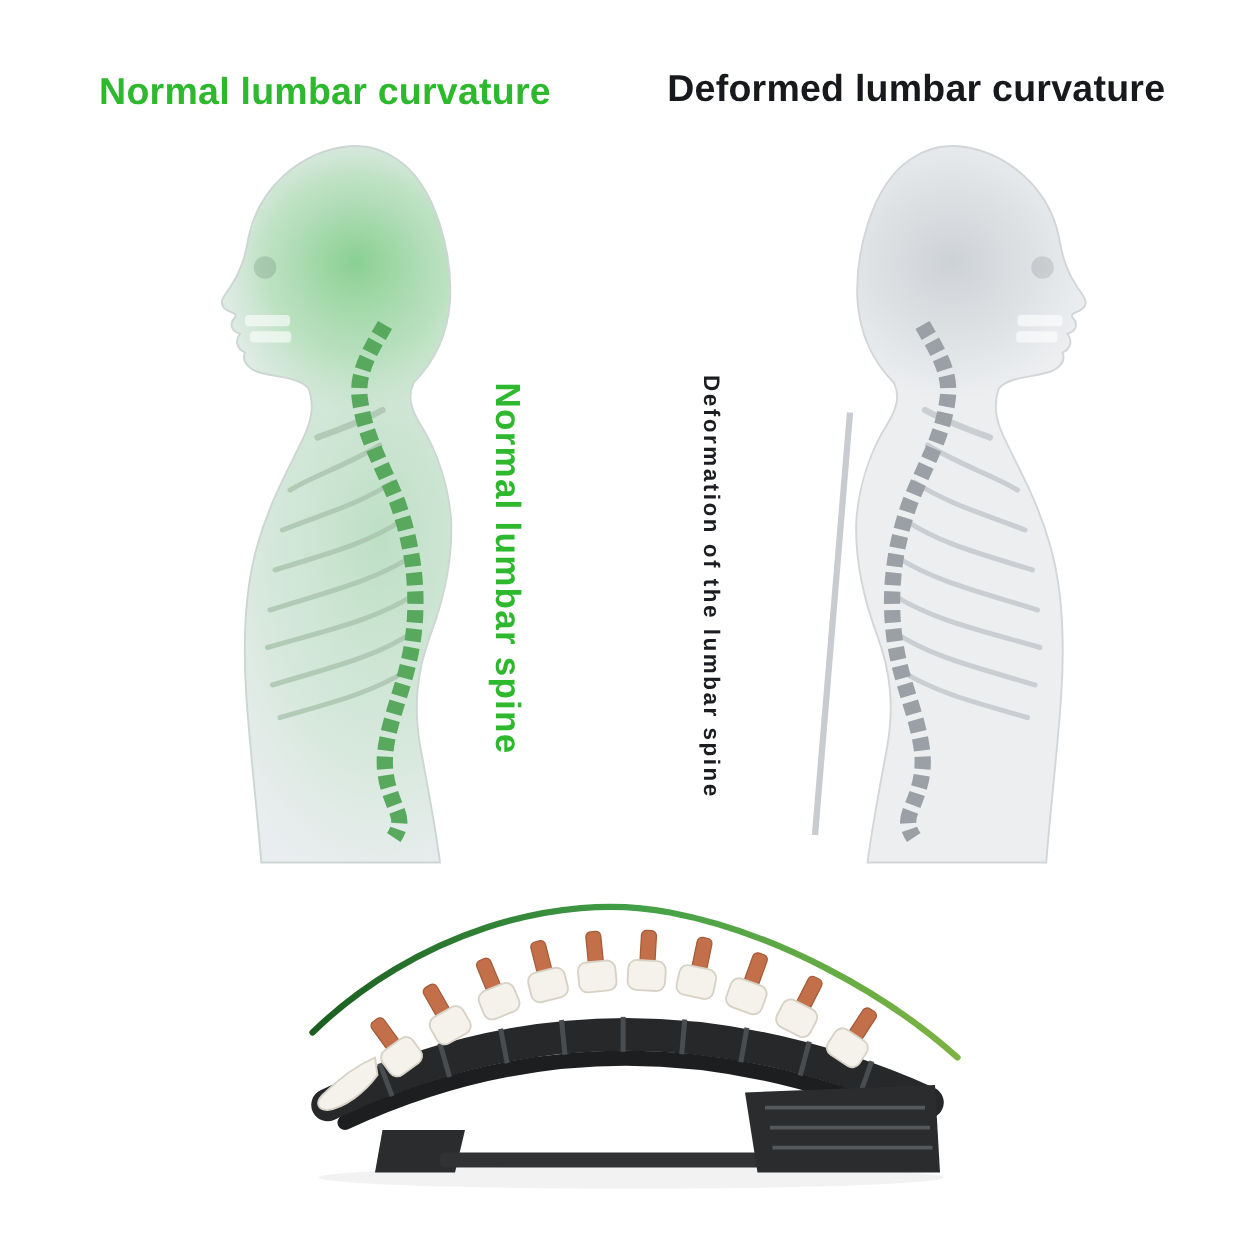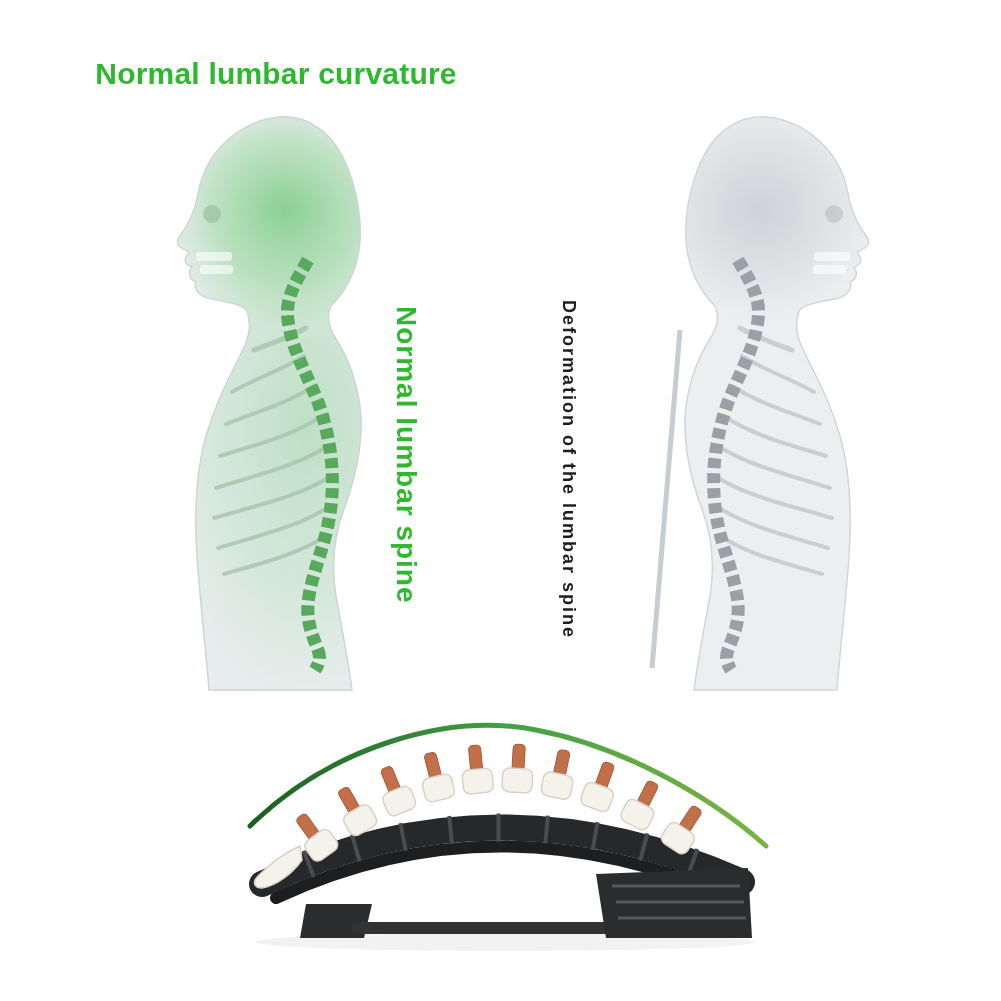--- a/index.html
+++ b/index.html
@@ -2,21 +2,21 @@
 <html style="--green: #2eb82e; --dark: #17191c;"><head>
 <meta charset="utf-8">
 <style>
   html,body{margin:0;padding:0;background:#ffffff;}
   .stage{
     position:relative;width:1001px;height:1001px;background:#ffffff;
     overflow:hidden;font-family:"Liberation Sans",sans-serif;
   }
   .scene{position:absolute;left:0;top:0;width:1001px;height:1001px;}
   .title{position:absolute;font-weight:bold;letter-spacing:.2px;white-space:nowrap;}
-  .title-normal{left:56px;top:57px;width:440px;text-align:center;font-size:30px;color:var(--green,#2eb82e);}
+  .title-normal{left:40px;top:57px;width:440px;text-align:center;font-size:30px;color:var(--green,#2eb82e);}
   .title-deformed{left:502px;top:55px;width:462px;text-align:center;font-size:30px;color:var(--dark,#17191c);}
   .vlabel{position:absolute;writing-mode:vertical-rl;font-weight:bold;}
   .vlabel-green{left:390px;top:306px;font-size:28px;letter-spacing:1px;color:var(--green,#2eb82e);}
   .vlabel-dark{left:558px;top:300px;font-size:18px;letter-spacing:2px;color:#1b1d20;}
   .spine{fill:none;stroke-width:13;stroke-dasharray:10 5;stroke-linecap:butt;}
   .spine-green{stroke:#58a85e;}
   .spine-gray{stroke:#9aa0a6;}
 </style>
 </head>
 <body>
@@ -169,16 +169,17 @@
           </g>
         <g transform="translate(679.5 835.7) rotate(33.3)">
             <rect x="-6" y="-33" width="12" height="27" rx="4" fill="#c3704a" stroke="#a55a38"></rect>
             <rect x="-15" y="-9" width="30" height="24" rx="7" fill="#f5f2ec" stroke="#d8d2c6" stroke-width="1.5"></rect>
           </g>
       </g>
     </g>
   </svg>
 
   <div class="title title-normal">Normal lumbar curvature</div>
+  <div class="title title-deformed">Deformed lumbar curvature</div>
   <div class="vlabel vlabel-green">Normal lumbar spine</div>
   <div class="vlabel vlabel-dark">Deformation of the lumbar spine</div>
 
 </div>
 
 </body></html>

